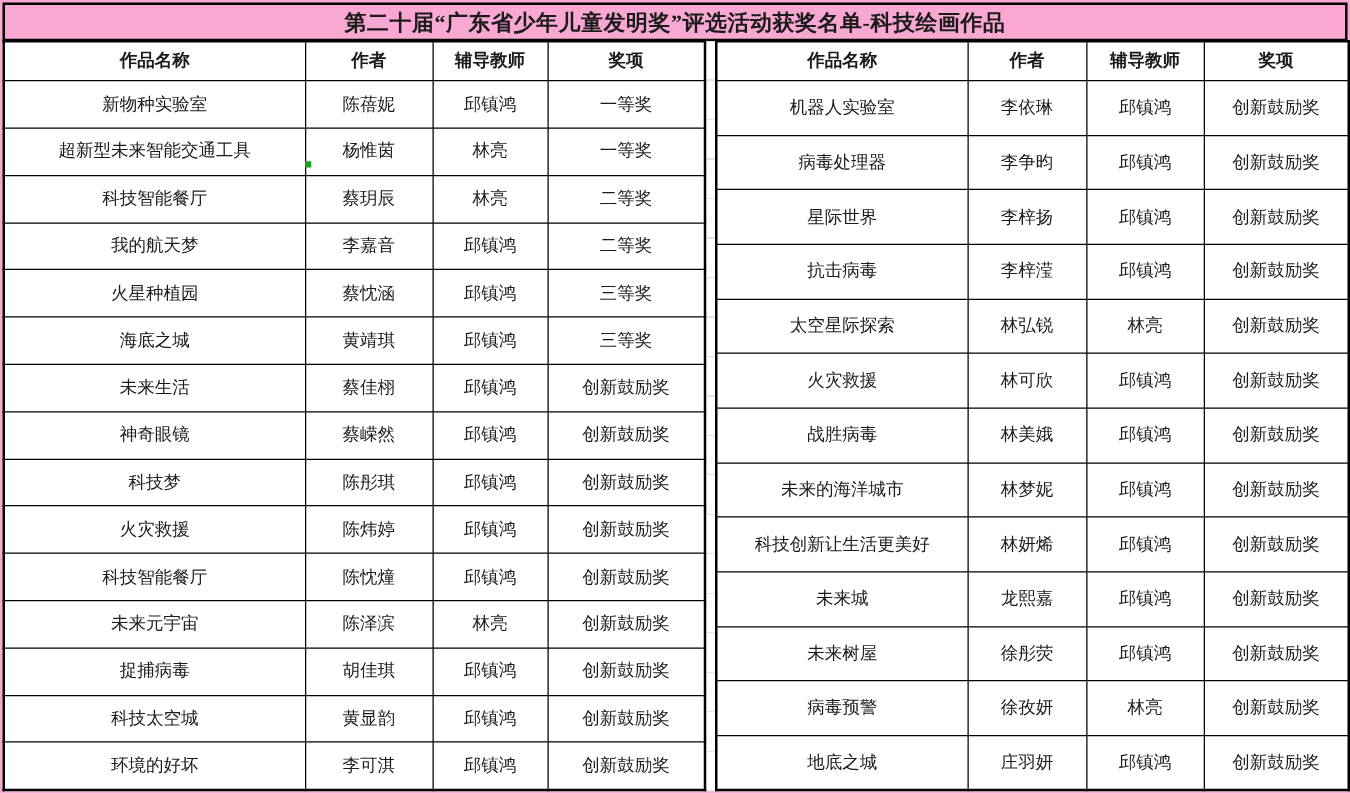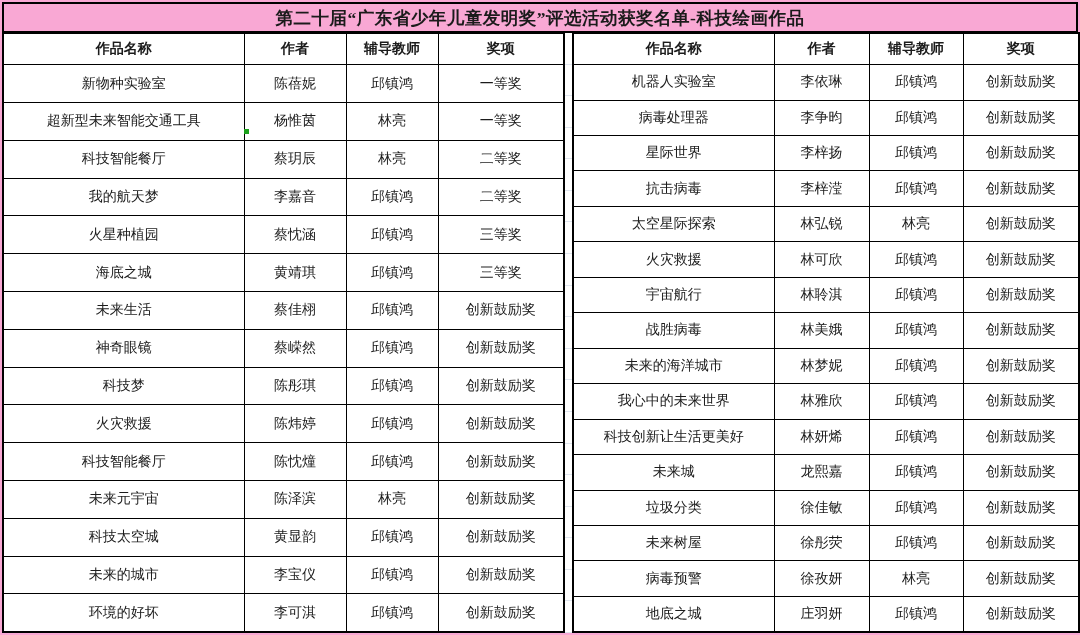--- a/index.html
+++ b/index.html
@@ -113,28 +113,28 @@
     <td>邱镇鸿</td>
     <td>创新鼓励奖</td>
   </tr>
         <tr>
     <td>未来元宇宙</td>
     <td>陈泽滨</td>
     <td>林亮</td>
     <td>创新鼓励奖</td>
   </tr>
         <tr>
+    <td>捉捕病毒</td>
+    <td>胡佳琪</td>
+    <td>邱镇鸿</td>
+    <td>创新鼓励奖</td>
+  </tr>
+        <tr>
     <td>科技太空城</td>
     <td>黄显韵</td>
-    <td>邱镇鸿</td>
-    <td>创新鼓励奖</td>
-  </tr>
-        <tr>
-    <td>未来的城市</td>
-    <td>李宝仪</td>
     <td>邱镇鸿</td>
     <td>创新鼓励奖</td>
   </tr>
         <tr>
     <td>环境的好坏</td>
     <td>李可淇</td>
     <td>邱镇鸿</td>
     <td>创新鼓励奖</td>
   </tr>
       </tbody>
@@ -186,62 +186,44 @@
     <td>林亮</td>
     <td>创新鼓励奖</td>
   </tr>
         <tr>
     <td>火灾救援</td>
     <td>林可欣</td>
     <td>邱镇鸿</td>
     <td>创新鼓励奖</td>
   </tr>
         <tr>
-    <td>宇宙航行</td>
-    <td>林聆淇</td>
-    <td>邱镇鸿</td>
-    <td>创新鼓励奖</td>
-  </tr>
-        <tr>
     <td>战胜病毒</td>
     <td>林美娥</td>
     <td>邱镇鸿</td>
     <td>创新鼓励奖</td>
   </tr>
         <tr>
     <td>未来的海洋城市</td>
     <td>林梦妮</td>
     <td>邱镇鸿</td>
     <td>创新鼓励奖</td>
   </tr>
         <tr>
-    <td>我心中的未来世界</td>
-    <td>林雅欣</td>
-    <td>邱镇鸿</td>
-    <td>创新鼓励奖</td>
-  </tr>
-        <tr>
     <td>科技创新让生活更美好</td>
     <td>林妍烯</td>
     <td>邱镇鸿</td>
     <td>创新鼓励奖</td>
   </tr>
         <tr>
     <td>未来城</td>
     <td>龙熙嘉</td>
     <td>邱镇鸿</td>
     <td>创新鼓励奖</td>
   </tr>
         <tr>
-    <td>垃圾分类</td>
-    <td>徐佳敏</td>
-    <td>邱镇鸿</td>
-    <td>创新鼓励奖</td>
-  </tr>
-        <tr>
     <td>未来树屋</td>
     <td>徐彤荧</td>
     <td>邱镇鸿</td>
     <td>创新鼓励奖</td>
   </tr>
         <tr>
     <td>病毒预警</td>
     <td>徐孜妍</td>
     <td>林亮</td>
     <td>创新鼓励奖</td>

